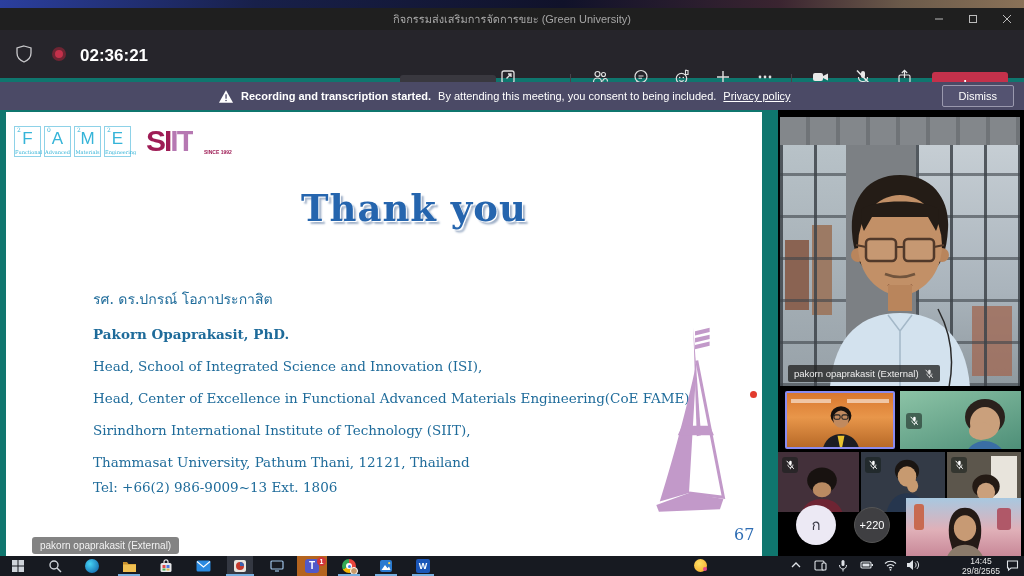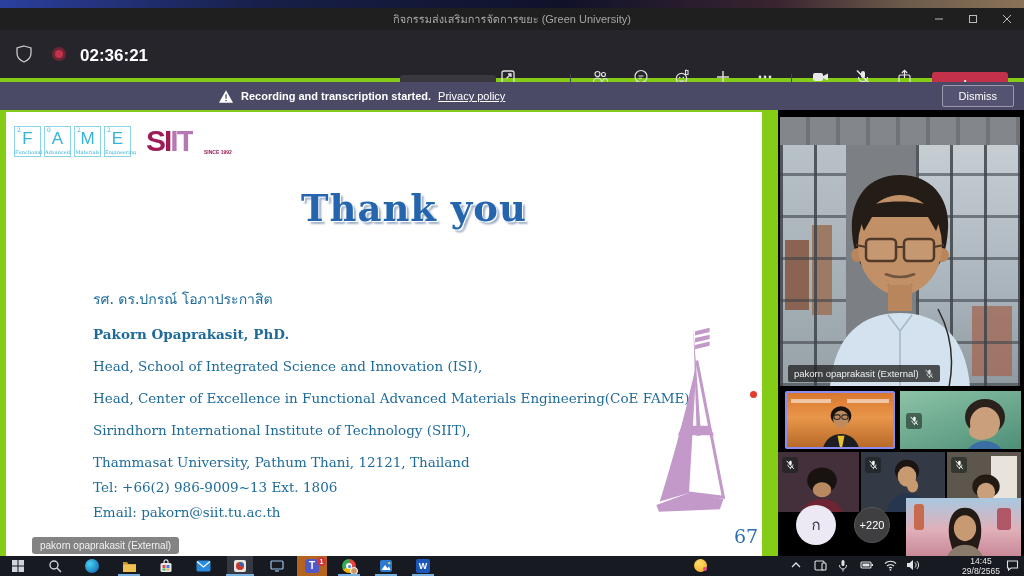--- a/index.html
+++ b/index.html
@@ -1,18 +1,18 @@
 <!DOCTYPE html>
 <html><head>
 <meta charset="utf-8">
 <style>
   * { margin:0; padding:0; box-sizing:border-box; }
   html,body { background:#000; }
   body { font-family:"Liberation Sans", sans-serif; }
-  #root { position:relative; width:1024px; height:576px; overflow:hidden; background:#84cc16; }
+  #root { position:relative; width:1024px; height:576px; overflow:hidden; background:#0f766e; }
 
   
   .topstrip { position:absolute; left:0; top:0; width:1024px; height:8px;
     background:linear-gradient(90deg,#2b3f9e,#18204a 25%,#10122a 55%,#3a2430 76%,#6b5a4a 88%,#8a7258); }
   .titlebar { position:absolute; left:0; top:8px; width:1024px; height:22px; background:#1f1f1f;
     display:flex; align-items:center; justify-content:center; }
   .titlebar .title { color:#a6a6a6; font-size:11px; }
   .win-controls { position:absolute; right:0; top:0; height:22px; display:flex; }
   .win-btn { width:34px; height:22px; display:flex; align-items:center; justify-content:center; }
 
@@ -55,21 +55,21 @@
   .siit-since { position:absolute; left:58px; top:23px; font-size:5px; color:#9e1c55; font-weight:bold; }
   .thankyou { position:absolute; left:0; top:74px; width:756px; padding-left:60px; text-align:center;
     font-size:37px; font-weight:bold; color:#2565ae; letter-spacing:1px;
     text-shadow:1px 1px 0 #fff, 3px 3px 2px #9fb0c8; }
   .contact { position:absolute; left:87px; top:160px; width:600px; color:#1e6b9a; font-size:13.5px; }
   .contact p { margin:16px 0 9px; }
   .name-en { font-weight:bold; }
   .gap-top { margin-top:3px !important; }
   .tower { position:absolute; left:640px; top:213px; width:86px; height:212px; }
   .laserdot { position:absolute; left:744px; top:279px; width:7px; height:7px; border-radius:50%; background:#e23b2e; }
-  .pagenum { position:absolute; left:728px; top:413px; font-size:19px; color:#2e6db4; }
+  .pagenum { position:absolute; left:728px; top:413px; font-size:16px; color:#2e6db4; }
   .share-tag { position:absolute; left:26px; top:425px; background:rgba(122,122,122,.93); color:#f2f2f2;
     font-size:10px; padding:3px 8px; border-radius:3px; font-family:"Liberation Sans",sans-serif; white-space:nowrap; }
 
   
   .panel { position:absolute; left:778px; top:110px; width:246px; height:446px; background:#000; }
   .main-video { position:absolute; left:2px; top:7px; width:240px; height:269px; background:#7c8084; overflow:hidden; }
   .ceiling { position:absolute; left:0; top:0; width:100%; height:28px;
     background:repeating-linear-gradient(90deg,#83878b 0 26px,#6f7377 26px 30px); }
   .win-r { position:absolute; right:0; top:28px; bottom:0; width:104px;
     background:linear-gradient(180deg,#c6ced4 0%,#aab4bc 60%,#8f999f 100%); }
@@ -247,20 +247,21 @@
   </div>
 
   <div class="banner">
     <div class="banner-content">
       <svg width="16" height="15" viewBox="0 0 18 17">
           <path d="M9 1.5 L17 15.5 H1 Z" fill="#fff"></path>
           <rect x="8.3" y="6" width="1.5" height="5" fill="#4b4a66"></rect>
           <circle cx="9.05" cy="13" r="0.9" fill="#4b4a66"></circle>
         </svg>
       <span class="banner-bold">Recording and transcription started.</span>
+      <span>By attending this meeting, you consent to being included.</span>
       <span class="banner-link">Privacy policy</span>
     </div>
     <div class="dismiss">Dismiss</div>
   </div>
 
   <div class="slide">
 
     <div class="fame">
       <div class="fame-cell">
         <span class="fame-num">2</span>
@@ -292,21 +293,20 @@
     <div class="thankyou">Thank you</div>
 
     <div class="contact">
       <p style="font-size:14px">รศ. ดร.ปกรณ์ โอภาประกาสิต</p>
       <p class="name-en">Pakorn Opaprakasit, PhD.</p>
       <p>Head, School of Integrated Science and Innovation (ISI),</p>
       <p>Head, Center of Excellence in Functional Advanced Materials Engineering(CoE FAME)</p>
       <p>Sirindhorn International Institute of Technology (SIIT),</p>
       <p>Thammasat University, Pathum Thani, 12121, Thailand</p>
       <p class="gap-top">Tel: +66(2) 986-9009~13 Ext. 1806</p>
-      <p class="gap-top">Email: pakorn@siit.tu.ac.th</p>
     </div>
 
     <svg class="tower" viewBox="0 0 100 240">
       <g fill="#c299c9">
         <path d="M57 4 l17 -4 v5 l-17 4 z"></path>
         <path d="M57 12 l17 -4 v5 l-17 4 z"></path>
         <path d="M57 20 l17 -4 v5 l-17 4 z"></path>
         <path d="M55 0 L64 125 L59 126 Z"></path>
         <path d="M59 38 C52 75 34 145 16 202 L50 192 Z"></path>
         <path d="M59 38 C66 75 80 145 90 197 L50 192" fill="none" stroke="#c299c9" stroke-width="3.5"></path>

